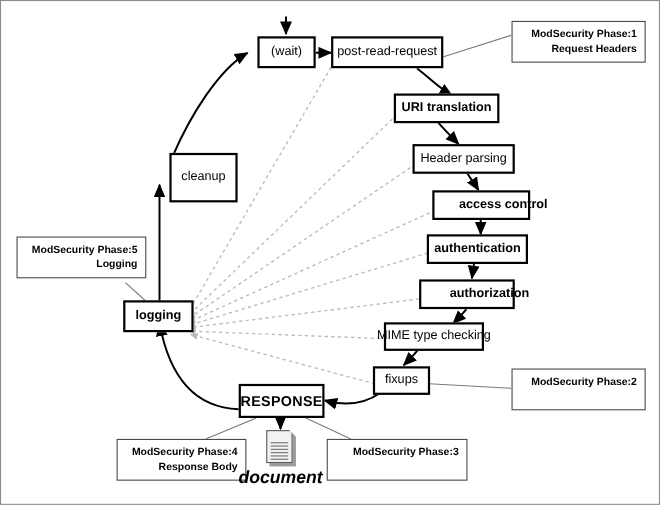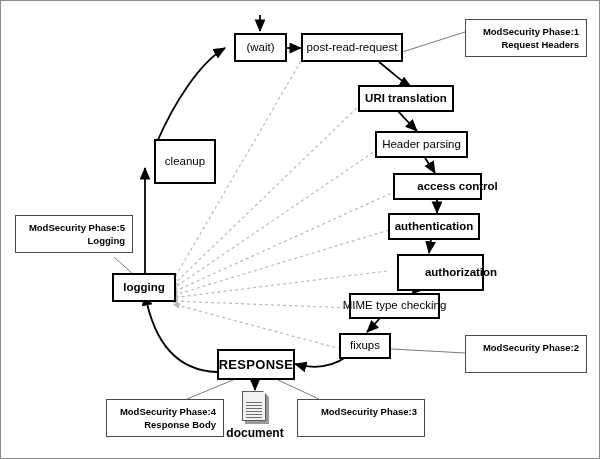--- a/index.html
+++ b/index.html
@@ -59,21 +59,21 @@
   .doc-fold{
     position:absolute;right:-1px;top:-1px;
     width:0;height:0;
     border-left:8px solid transparent;
     border-top:8px solid #ffffff;
   }
   .doc-lines{position:absolute;left:3px;top:10px;right:3px;}
   .doc-lines i{display:block;height:1px;background:#6f6f6f;margin-bottom:2px;}
   .doc-caption{
     margin-top:2px;
-    font-size:12px;font-weight:700;color:#000;
+    font-size:16px;font-weight:700;font-style:italic;color:#000;
     white-space:nowrap;
   }
 </style>
 </head>
 <body>
 
 <div id="canvas">
 
   <svg id="edges" viewBox="0 0 600 459" xmlns="http://www.w3.org/2000/svg">
     <defs>
@@ -162,21 +162,21 @@
   </div>
 
   <div class="node n-bold" style="left:392px;top:172px;width:89px;height:27px;padding-left:40px;">
     <span>access control</span>
   </div>
 
   <div class="node n-bold" style="left:387px;top:212px;width:92px;height:27px;">
     <span>authentication</span>
   </div>
 
-  <div class="node n-bold" style="left:396px;top:253px;width:87px;height:37px;padding-left:41px;">
+  <div class="node n-bold" style="left:380px;top:253px;width:87px;height:27px;padding-left:41px;">
     <span>authorization</span>
   </div>
 
   <div class="node n-reg" style="left:348px;top:292px;width:91px;height:26px;">
     <span>MIME type checking</span>
   </div>
 
   <div class="node n-reg" style="left:338px;top:332px;width:52px;height:26px;">
     <span>fixups</span>
   </div>

